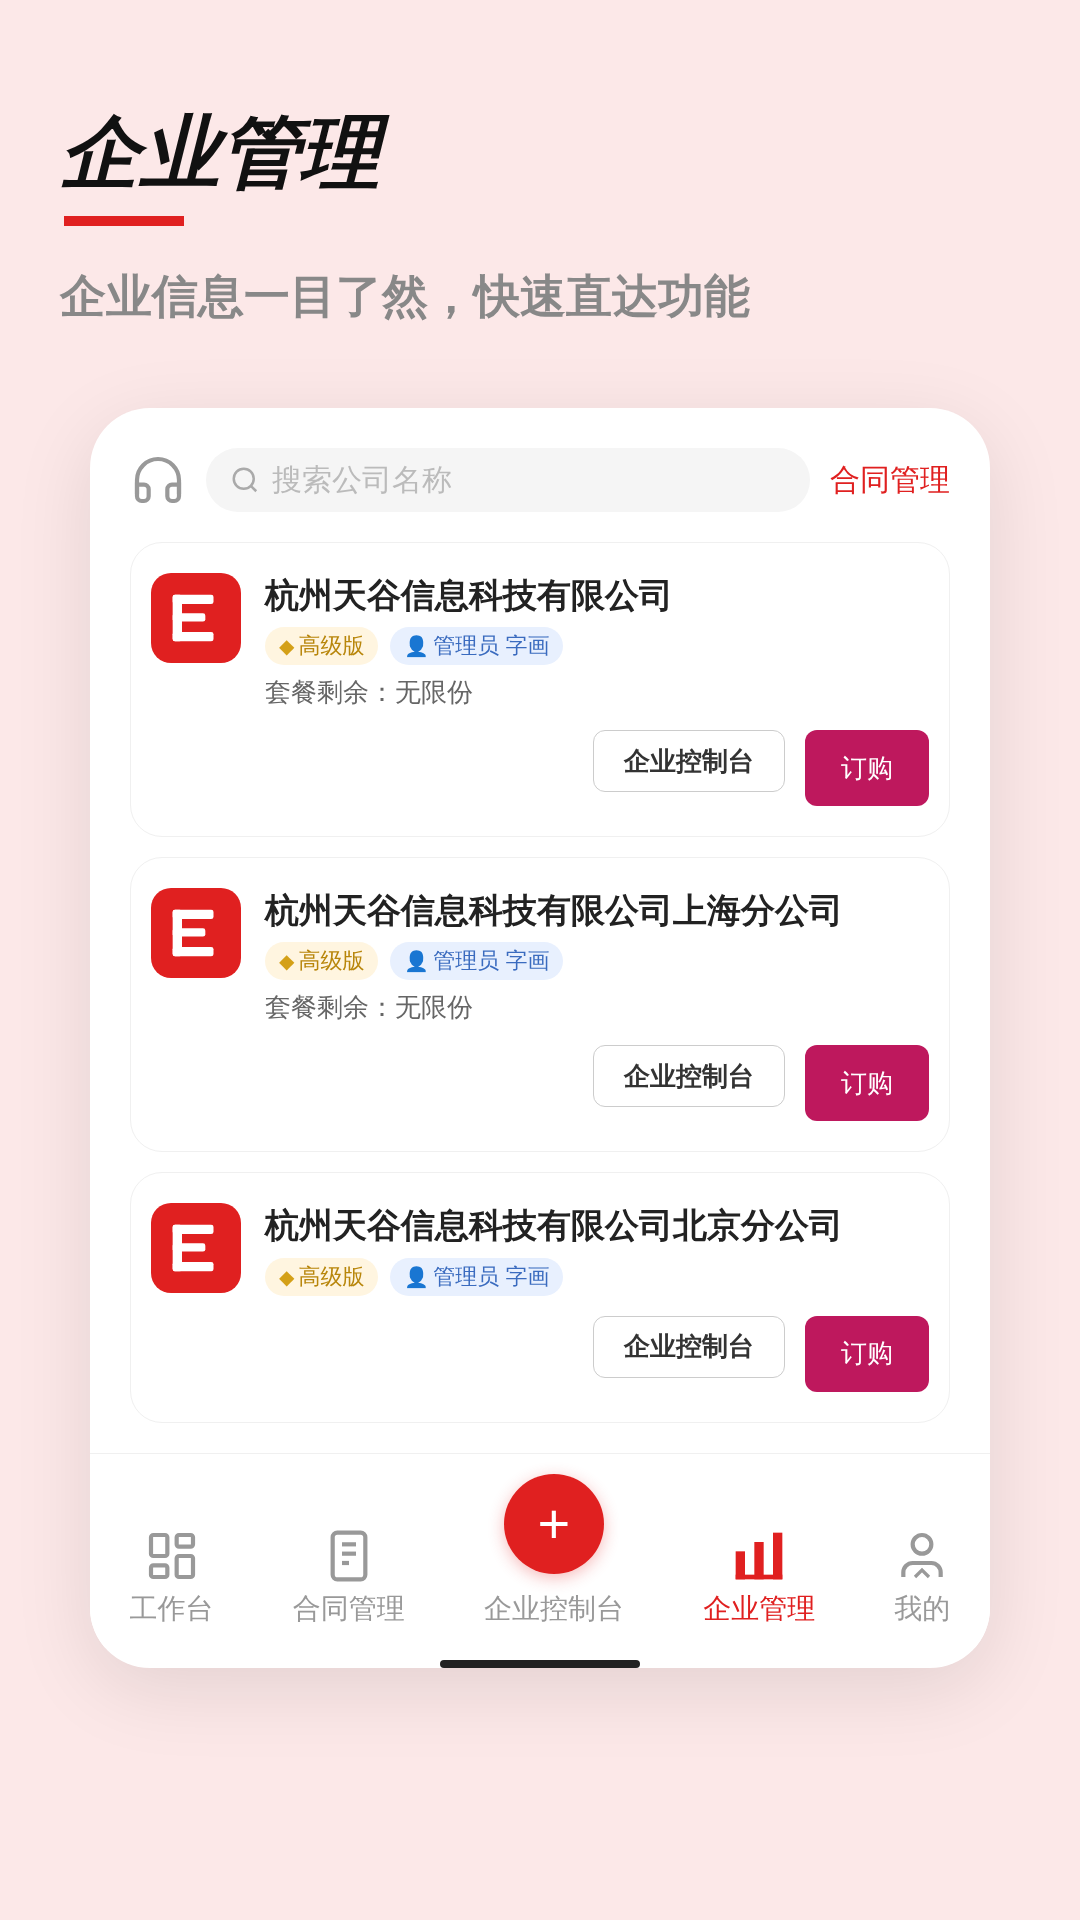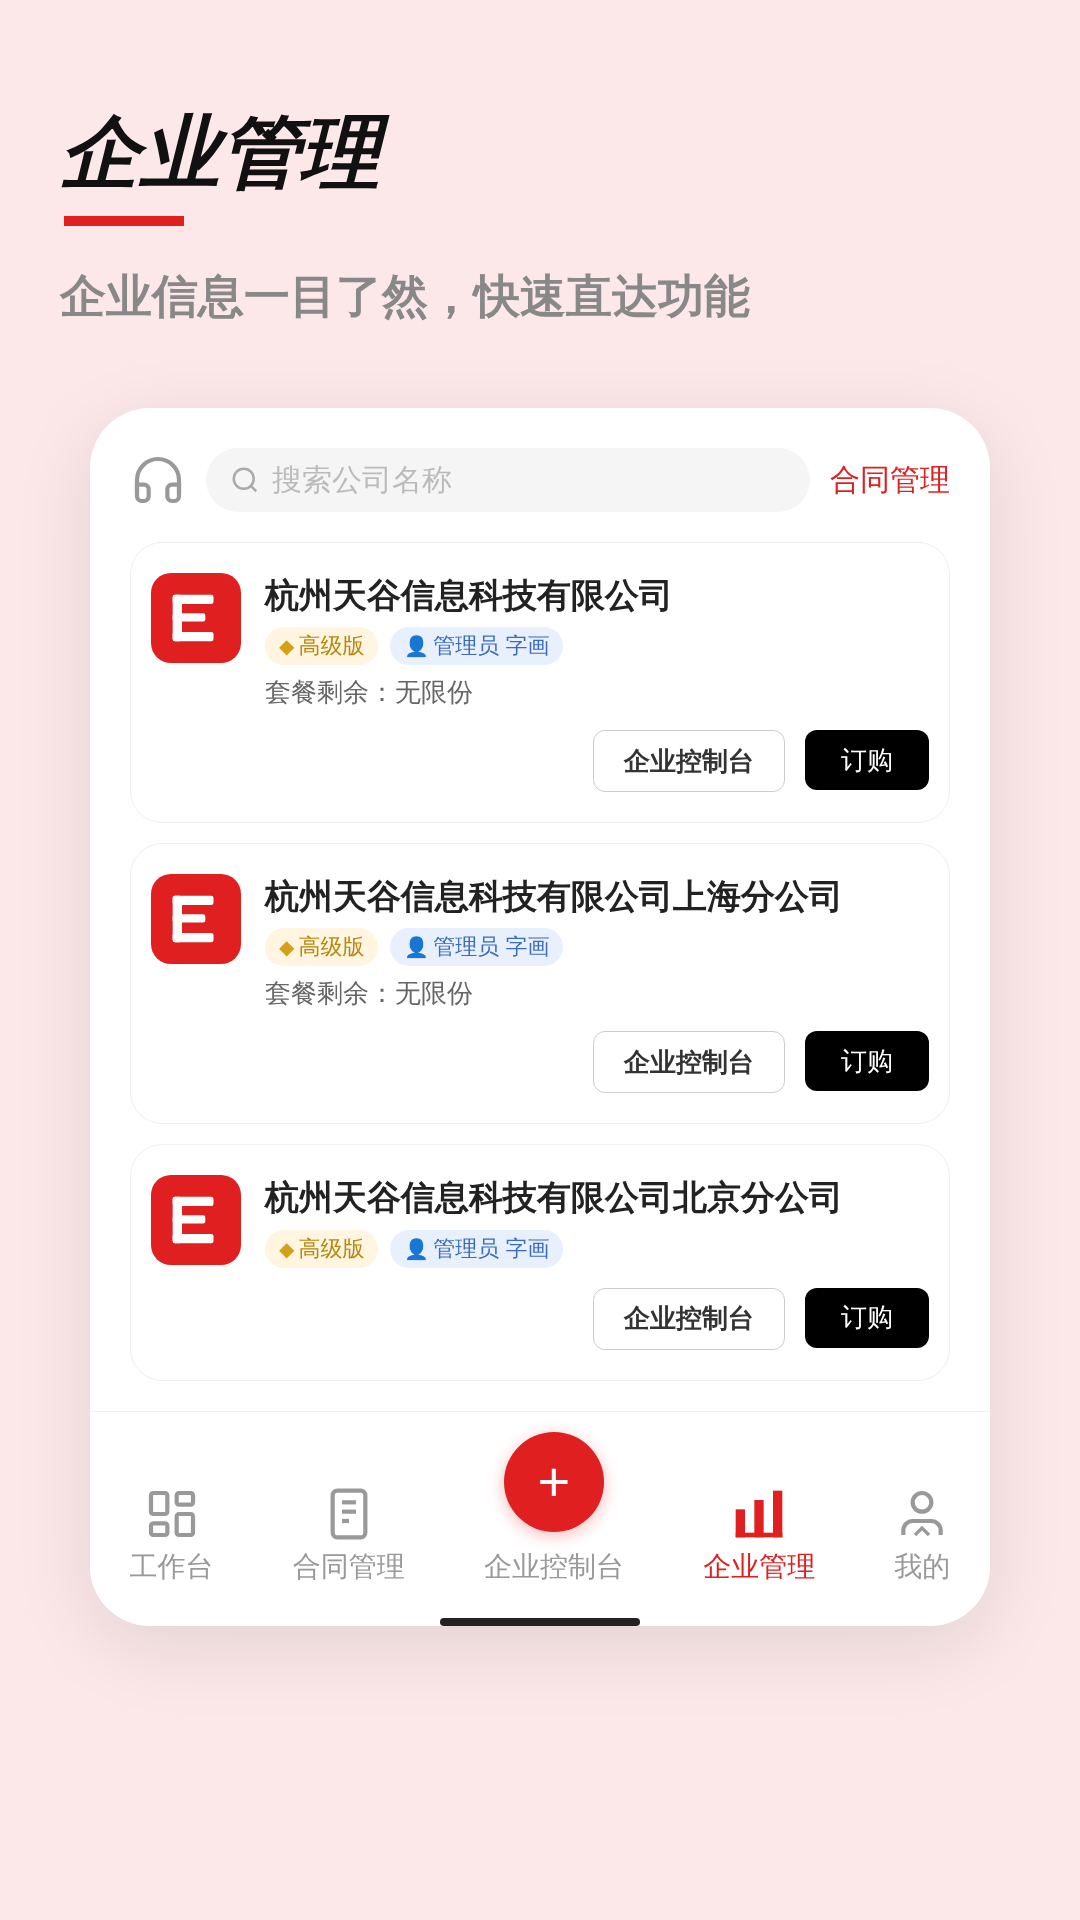--- a/index.html
+++ b/index.html
@@ -203,25 +203,25 @@
       background: #fff;
       font-size: 26px;
       color: #333;
       cursor: pointer;
       display: flex;
       align-items: center;
       font-weight: bold;
     }
 
     .btn-order {
-      height: 60px;
+      height: 76px;
       padding: 0 36px;
       border: none;
       border-radius: 12px;
-      background: #000000;
+      background: #be185d;
       font-size: 26px;
       color: #fff;
       cursor: pointer;
       display: flex;
       align-items: center;
     }
 
     
     .bottom-nav {
       background: #fff;

